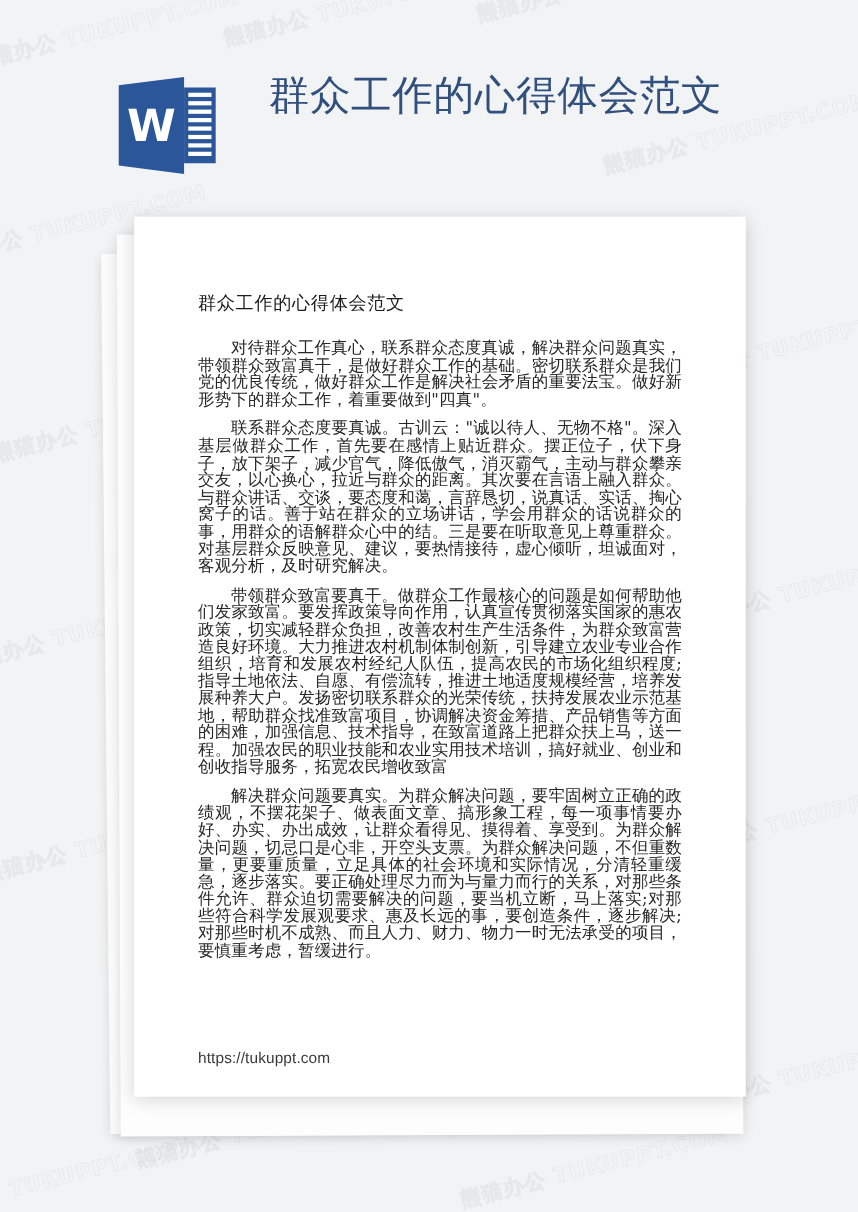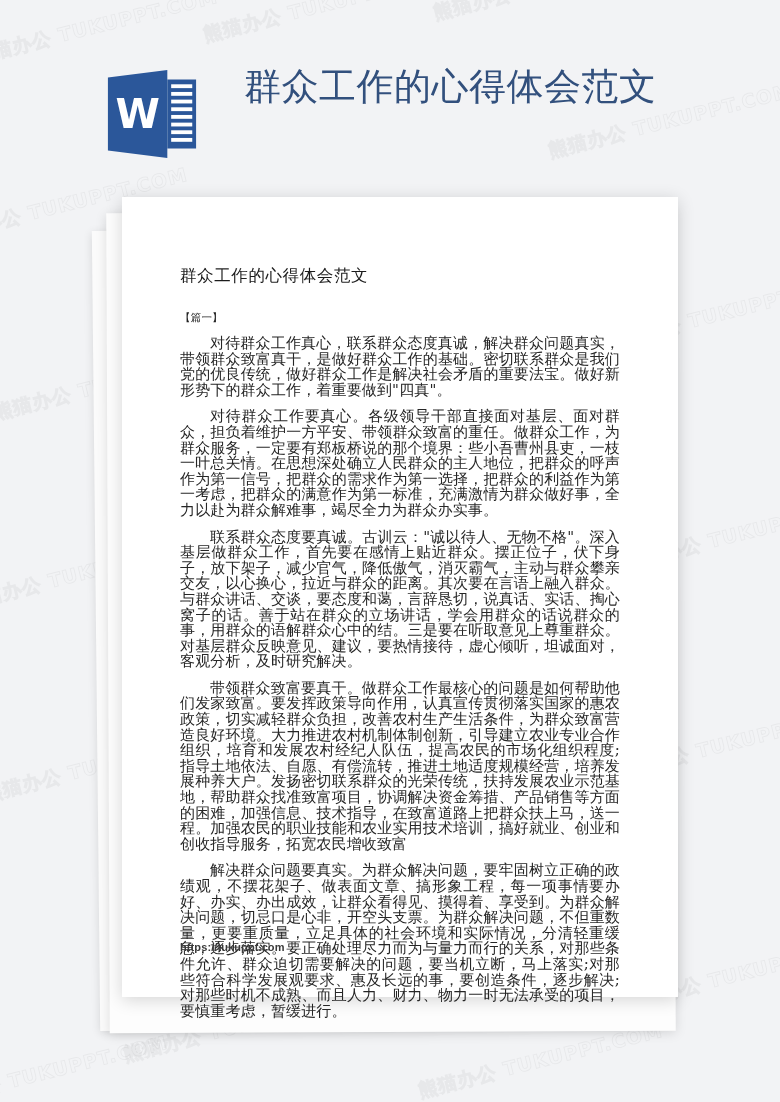--- a/index.html
+++ b/index.html
@@ -142,26 +142,25 @@
     margin: 0 0 11px 0;
     text-align: justify;
     text-justify: inter-ideograph;
     text-indent: 2em;
     letter-spacing: 0.15px;
     color: #262626;
   }
   .doc-url {
     position: absolute;
     left: 58px;
-    bottom: 44px;
+    bottom: 28px;
     font-family: "Liberation Sans", sans-serif;
-    font-size: 11px;
+    font-size: 14px;
     color: #3a3a3a;
     letter-spacing: 0.1px;
-    font-weight: bold;
   }
 
   
   .word-icon svg { display: block; }
 </style>
 </head>
 <body>
 
 <div class="wm-layer">
   <div class="wm" style="left:-30px;  top:14px;">熊猫办公 TUKUPPT.COM</div>
@@ -203,20 +202,18 @@
 </div>
 
 <div class="stack">
   <div class="sheet sheet-back2"></div>
   <div class="sheet sheet-back1"></div>
   <div class="sheet sheet-front"></div>
 </div>
 
 <div class="doc-body">
   <div class="doc-title">群众工作的心得体会范文</div>
-  <div class="doc-section">【篇一】</div>
   <p class="doc-p">对待群众工作真心，联系群众态度真诚，解决群众问题真实，带领群众致富真干，是做好群众工作的基础。密切联系群众是我们党的优良传统，做好群众工作是解决社会矛盾的重要法宝。做好新形势下的群众工作，着重要做到"四真"。</p>
-  <p class="doc-p">对待群众工作要真心。各级领导干部直接面对基层、面对群众，担负着维护一方平安、带领群众致富的重任。做群众工作，为群众服务，一定要有郑板桥说的那个境界：些小吾曹州县吏，一枝一叶总关情。在思想深处确立人民群众的主人地位，把群众的呼声作为第一信号，把群众的需求作为第一选择，把群众的利益作为第一考虑，把群众的满意作为第一标准，充满激情为群众做好事，全力以赴为群众解难事，竭尽全力为群众办实事。</p>
   <p class="doc-p">联系群众态度要真诚。古训云："诚以待人、无物不格"。深入基层做群众工作，首先要在感情上贴近群众。摆正位子，伏下身子，放下架子，减少官气，降低傲气，消灭霸气，主动与群众攀亲交友，以心换心，拉近与群众的距离。其次要在言语上融入群众。与群众讲话、交谈，要态度和蔼，言辞恳切，说真话、实话、掏心窝子的话。善于站在群众的立场讲话，学会用群众的话说群众的事，用群众的语解群众心中的结。三是要在听取意见上尊重群众。对基层群众反映意见、建议，要热情接待，虚心倾听，坦诚面对，客观分析，及时研究解决。</p>
   <p class="doc-p">带领群众致富要真干。做群众工作最核心的问题是如何帮助他们发家致富。要发挥政策导向作用，认真宣传贯彻落实国家的惠农政策，切实减轻群众负担，改善农村生产生活条件，为群众致富营造良好环境。大力推进农村机制体制创新，引导建立农业专业合作组织，培育和发展农村经纪人队伍，提高农民的市场化组织程度;指导土地依法、自愿、有偿流转，推进土地适度规模经营，培养发展种养大户。发扬密切联系群众的光荣传统，扶持发展农业示范基地，帮助群众找准致富项目，协调解决资金筹措、产品销售等方面的困难，加强信息、技术指导，在致富道路上把群众扶上马，送一程。加强农民的职业技能和农业实用技术培训，搞好就业、创业和创收指导服务，拓宽农民增收致富</p>
   <p class="doc-p">解决群众问题要真实。为群众解决问题，要牢固树立正确的政绩观，不摆花架子、做表面文章、搞形象工程，每一项事情要办好、办实、办出成效，让群众看得见、摸得着、享受到。为群众解决问题，切忌口是心非，开空头支票。为群众解决问题，不但重数量，更要重质量，立足具体的社会环境和实际情况，分清轻重缓急，逐步落实。要正确处理尽力而为与量力而行的关系，对那些条件允许、群众迫切需要解决的问题，要当机立断，马上落实;对那些符合科学发展观要求、惠及长远的事，要创造条件，逐步解决;对那些时机不成熟、而且人力、财力、物力一时无法承受的项目，要慎重考虑，暂缓进行。</p>
   <div class="doc-url">https://tukuppt.com</div>
 </div>
 
 </body></html>

